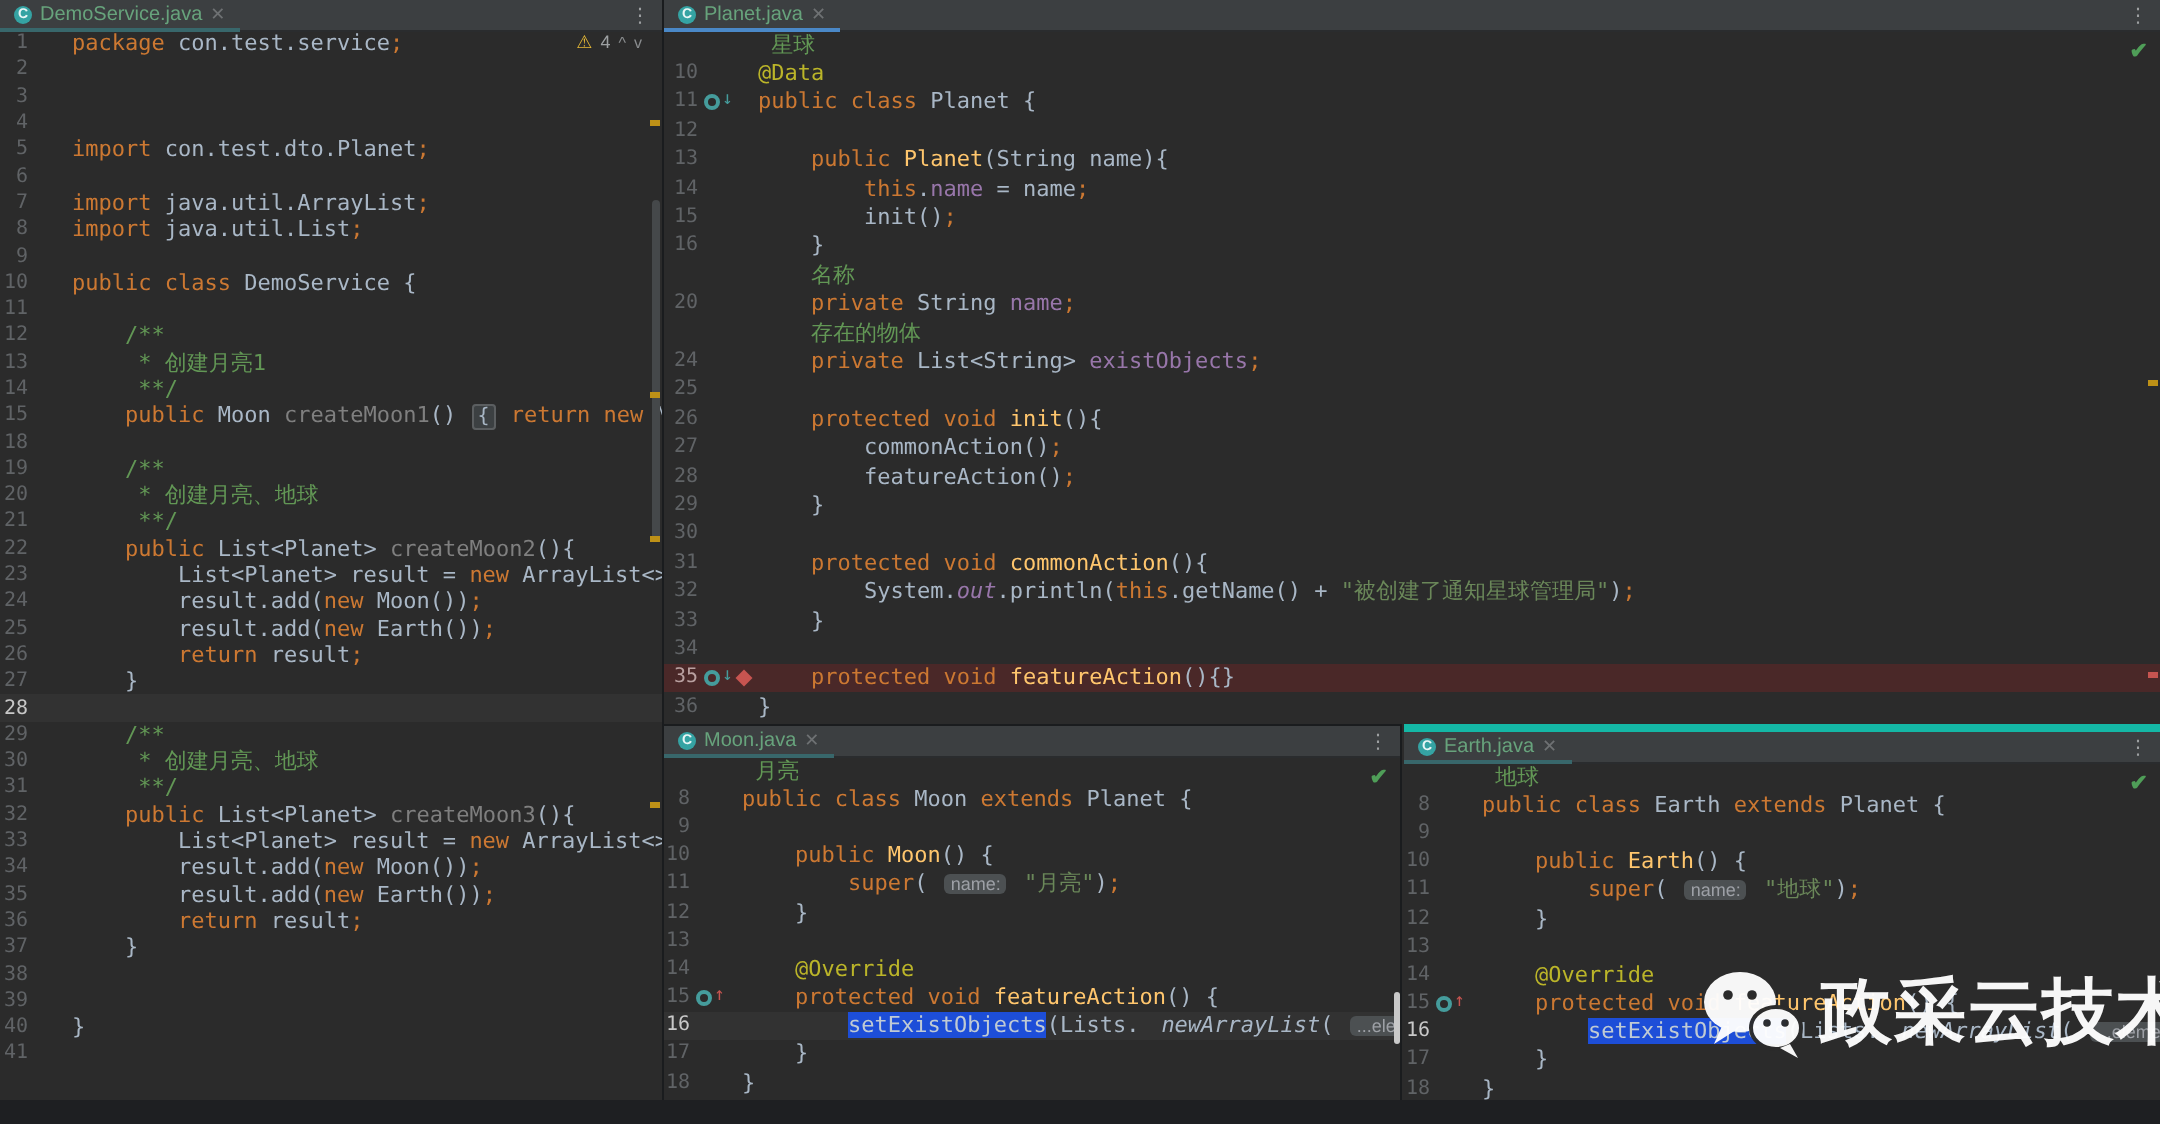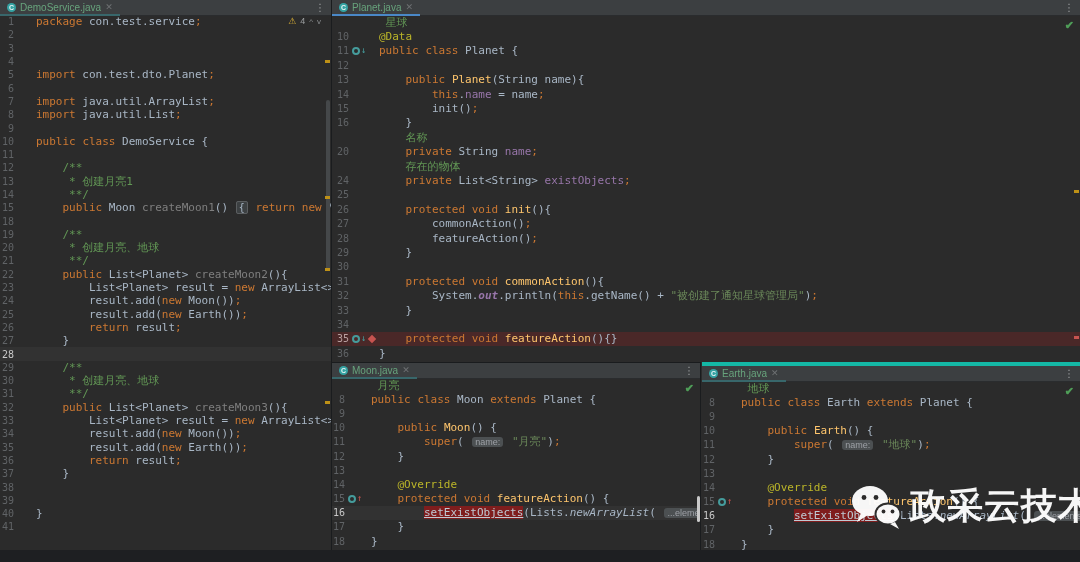--- a/index.html
+++ b/index.html
@@ -31,23 +31,23 @@
   .tk-k{color:#CC7832;}
   .tk-t{color:#A9B7C6;}
   .tk-s{color:#6A8759;}
   .tk-c{color:#629755;}
   .tk-a{color:#BBB529;}
   .tk-f{color:#9876AA;}
   .tk-m{color:#FFC66D;font-weight:normal;}
   .tk-g{color:#7F7F7F;}
   .tk-fb{background:#3C4042;border:1px solid #5B5E60;border-radius:2px;color:#A9B7C6;padding:0 2px;margin:0 1px;font-size:10px;}
   .tk-h{background:#4C5052;border-radius:3px;color:#9DA0A6;padding:0 3px;margin:0 2px;font-size:9px;font-family:"Liberation Sans",sans-serif;}
-  .tk-hl{background:#7f1d1d;color:#BFCAD4;text-decoration:underline;}
-  .tk-it{color:#A9B7C6;font-style:italic;}
-  .tk-fi{color:#9876AA;font-style:italic;font-weight:bold;}
+  .tk-hl{background:#1d4ed8;color:#BFCAD4;}
+  .tk-it{color:#A9B7C6;font-style:italic;margin-left:11px;}
+  .tk-fi{color:#9876AA;font-style:italic;}
 
   .row.cur{background:#323232;}
   .row.cur .ln{color:#C8C8C8;}
   .row.bp{background:#4A2828;}
   .row.bp .ln{color:#B9A0A0;}
   .row.nb .ln{color:#C8C8C8;}
 
   .ovr{width:8px;height:8px;border-radius:50%;border:2px solid #459C9C;box-sizing:border-box;display:inline-block;flex:none;}
   .arr{font-size:9px;line-height:9px;flex:none;}
   .arr.down{color:#459C9C;}

